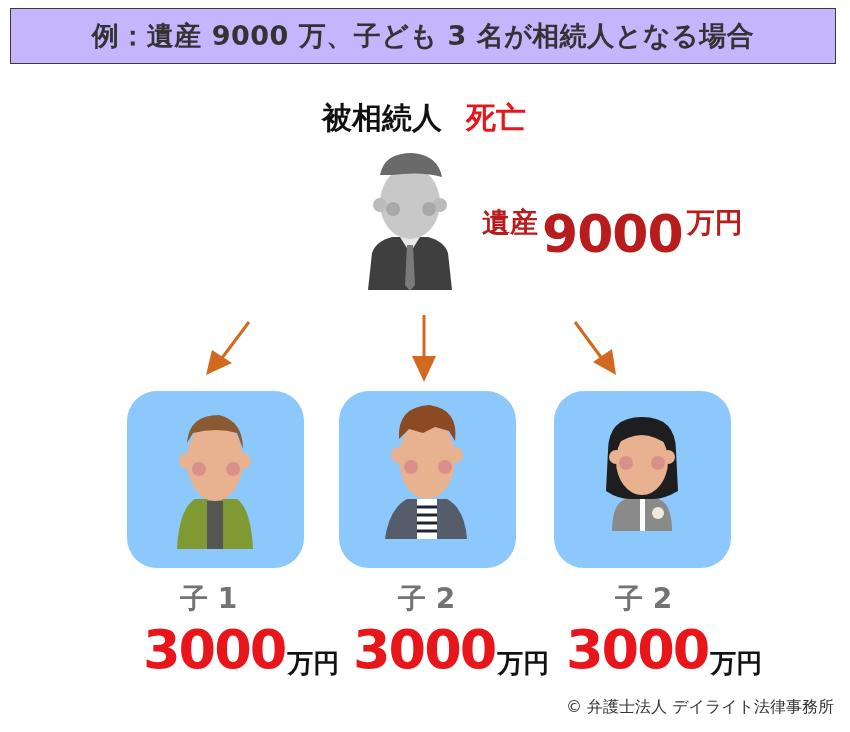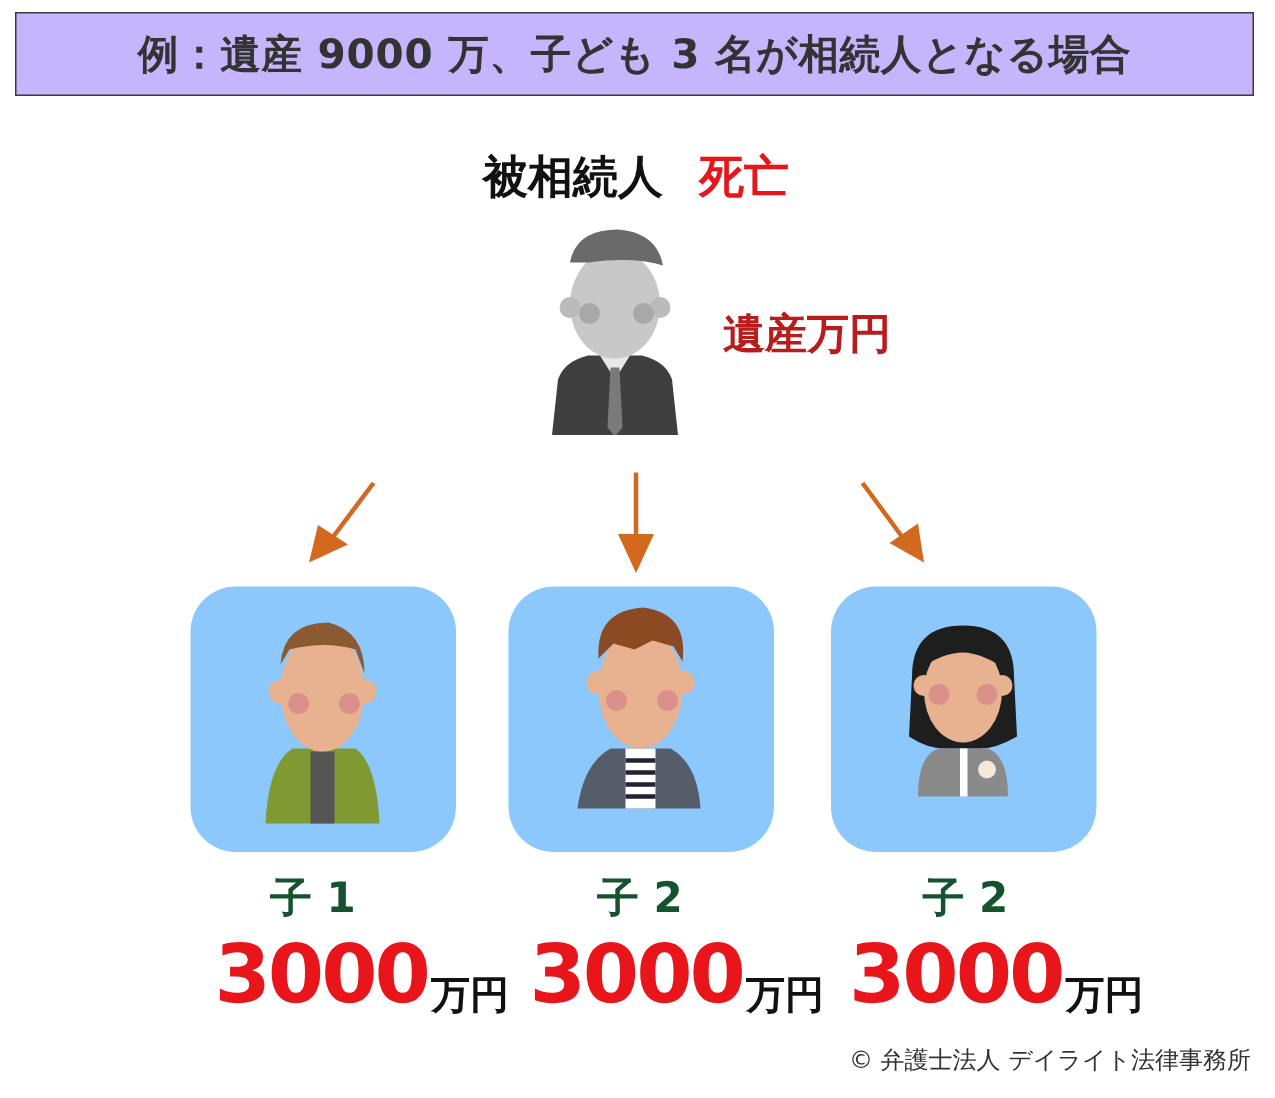--- a/index.html
+++ b/index.html
@@ -7,21 +7,21 @@
   .banner{position:absolute;left:10px;top:8px;width:826px;height:56px;background:#c4b5fd;border:1.5px solid #3a3a3a;box-sizing:border-box;display:flex;align-items:center;justify-content:center;}
   .banner span{font-size:27px;font-weight:bold;color:#333;letter-spacing:0.5px;}
   .decedent-label{position:absolute;left:322px;top:98px;font-size:30px;font-weight:bold;color:#111;white-space:nowrap;}
   .decedent-label .red{color:#e8161b;margin-left:24px;}
   .estate{position:absolute;left:482px;top:168px;white-space:nowrap;color:#b91c1c;font-weight:bold;display:flex;align-items:flex-start;margin-top:36px;}
   .estate .k{font-size:28px;}
   .estate .n{font-size:52px;margin:0 4px;letter-spacing:-1px;}
   .estate .u{font-size:28px;}
   .portrait{position:absolute;}
   .child-box{position:absolute;top:391px;width:177px;height:177px;background:#8cc8fc;border-radius:30px;}
-  .child-label{position:absolute;top:580px;font-size:28px;font-weight:bold;color:#14532d;white-space:nowrap;}
+  .child-label{position:absolute;top:580px;font-size:28px;font-weight:bold;color:#737373;white-space:nowrap;}
   .share{position:absolute;top:618px;white-space:nowrap;display:flex;align-items:flex-end;}
   .share .n{font-size:54px;font-weight:bold;color:#e8161b;letter-spacing:-2px;}
   .share .u{font-size:26px;font-weight:bold;color:#111;margin-left:2px;}
   .copyright{position:absolute;right:16px;top:697px;font-size:16px;color:#333;white-space:nowrap;}
   svg.arrows{position:absolute;left:0;top:0;}
 </style>
 </head>
 <body>
 
 <div class="banner">
@@ -39,20 +39,21 @@
   <ellipse cx="48" cy="58" rx="30" ry="36" fill="#c8c8c8"></ellipse>
   <circle cx="18" cy="60" r="7" fill="#bbb"></circle>
   <circle cx="78" cy="60" r="7" fill="#bbb"></circle>
   <circle cx="31" cy="64" r="7" fill="#a8a8a8"></circle>
   <circle cx="67" cy="64" r="7" fill="#a8a8a8"></circle>
   <path d="M18 30 Q22 8 50 8 Q76 10 80 32 Q60 26 30 30 Z" fill="#6a6a6a"></path>
 </svg>
 
 <div class="estate">
   <span class="k">遺産</span>
+  <span class="n">9000</span>
   <span class="u">万円</span>
 </div>
 
 <svg class="arrows" width="850" height="732">
   <g stroke="#d2691e" stroke-width="3" fill="#d2691e">
     <line x1="249" y1="322" x2="219" y2="362"></line>
     <polygon points="206,375 212,350 232,363" stroke="none"></polygon>
     <line x1="424" y1="315" x2="424" y2="362"></line>
     <polygon points="424,382 412,356 436,356" stroke="none"></polygon>
     <line x1="575" y1="322" x2="603" y2="360"></line>

